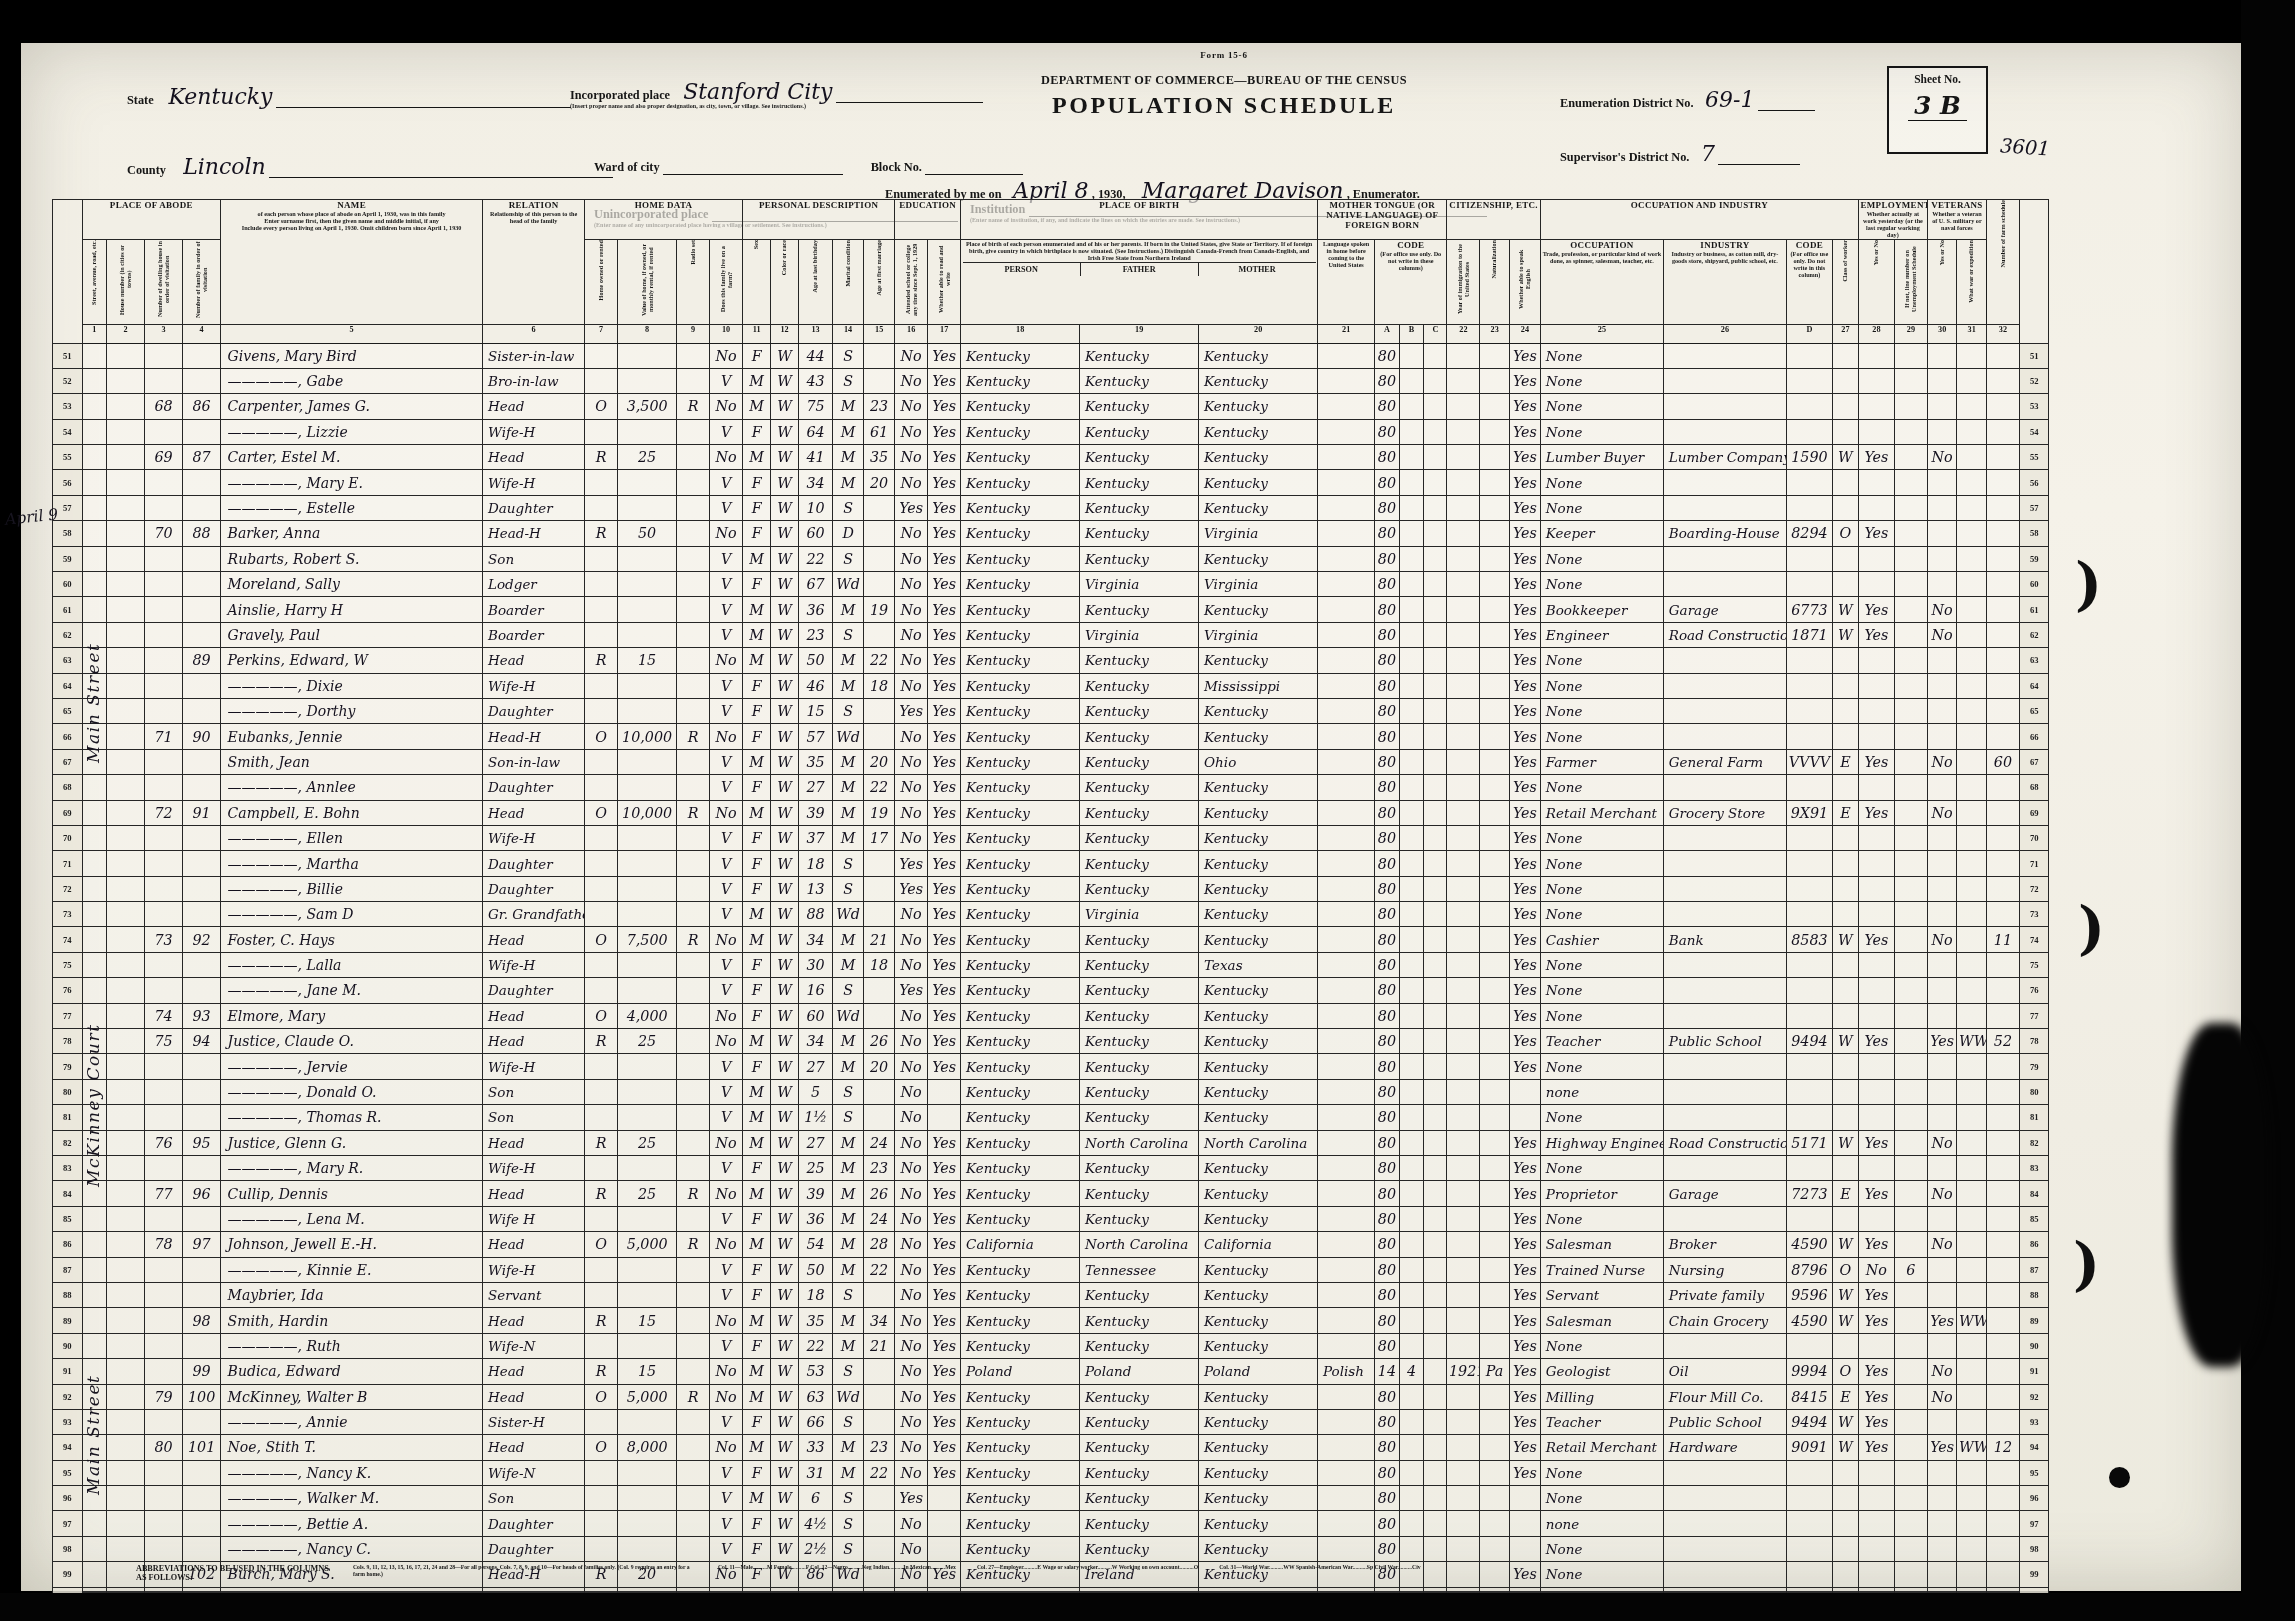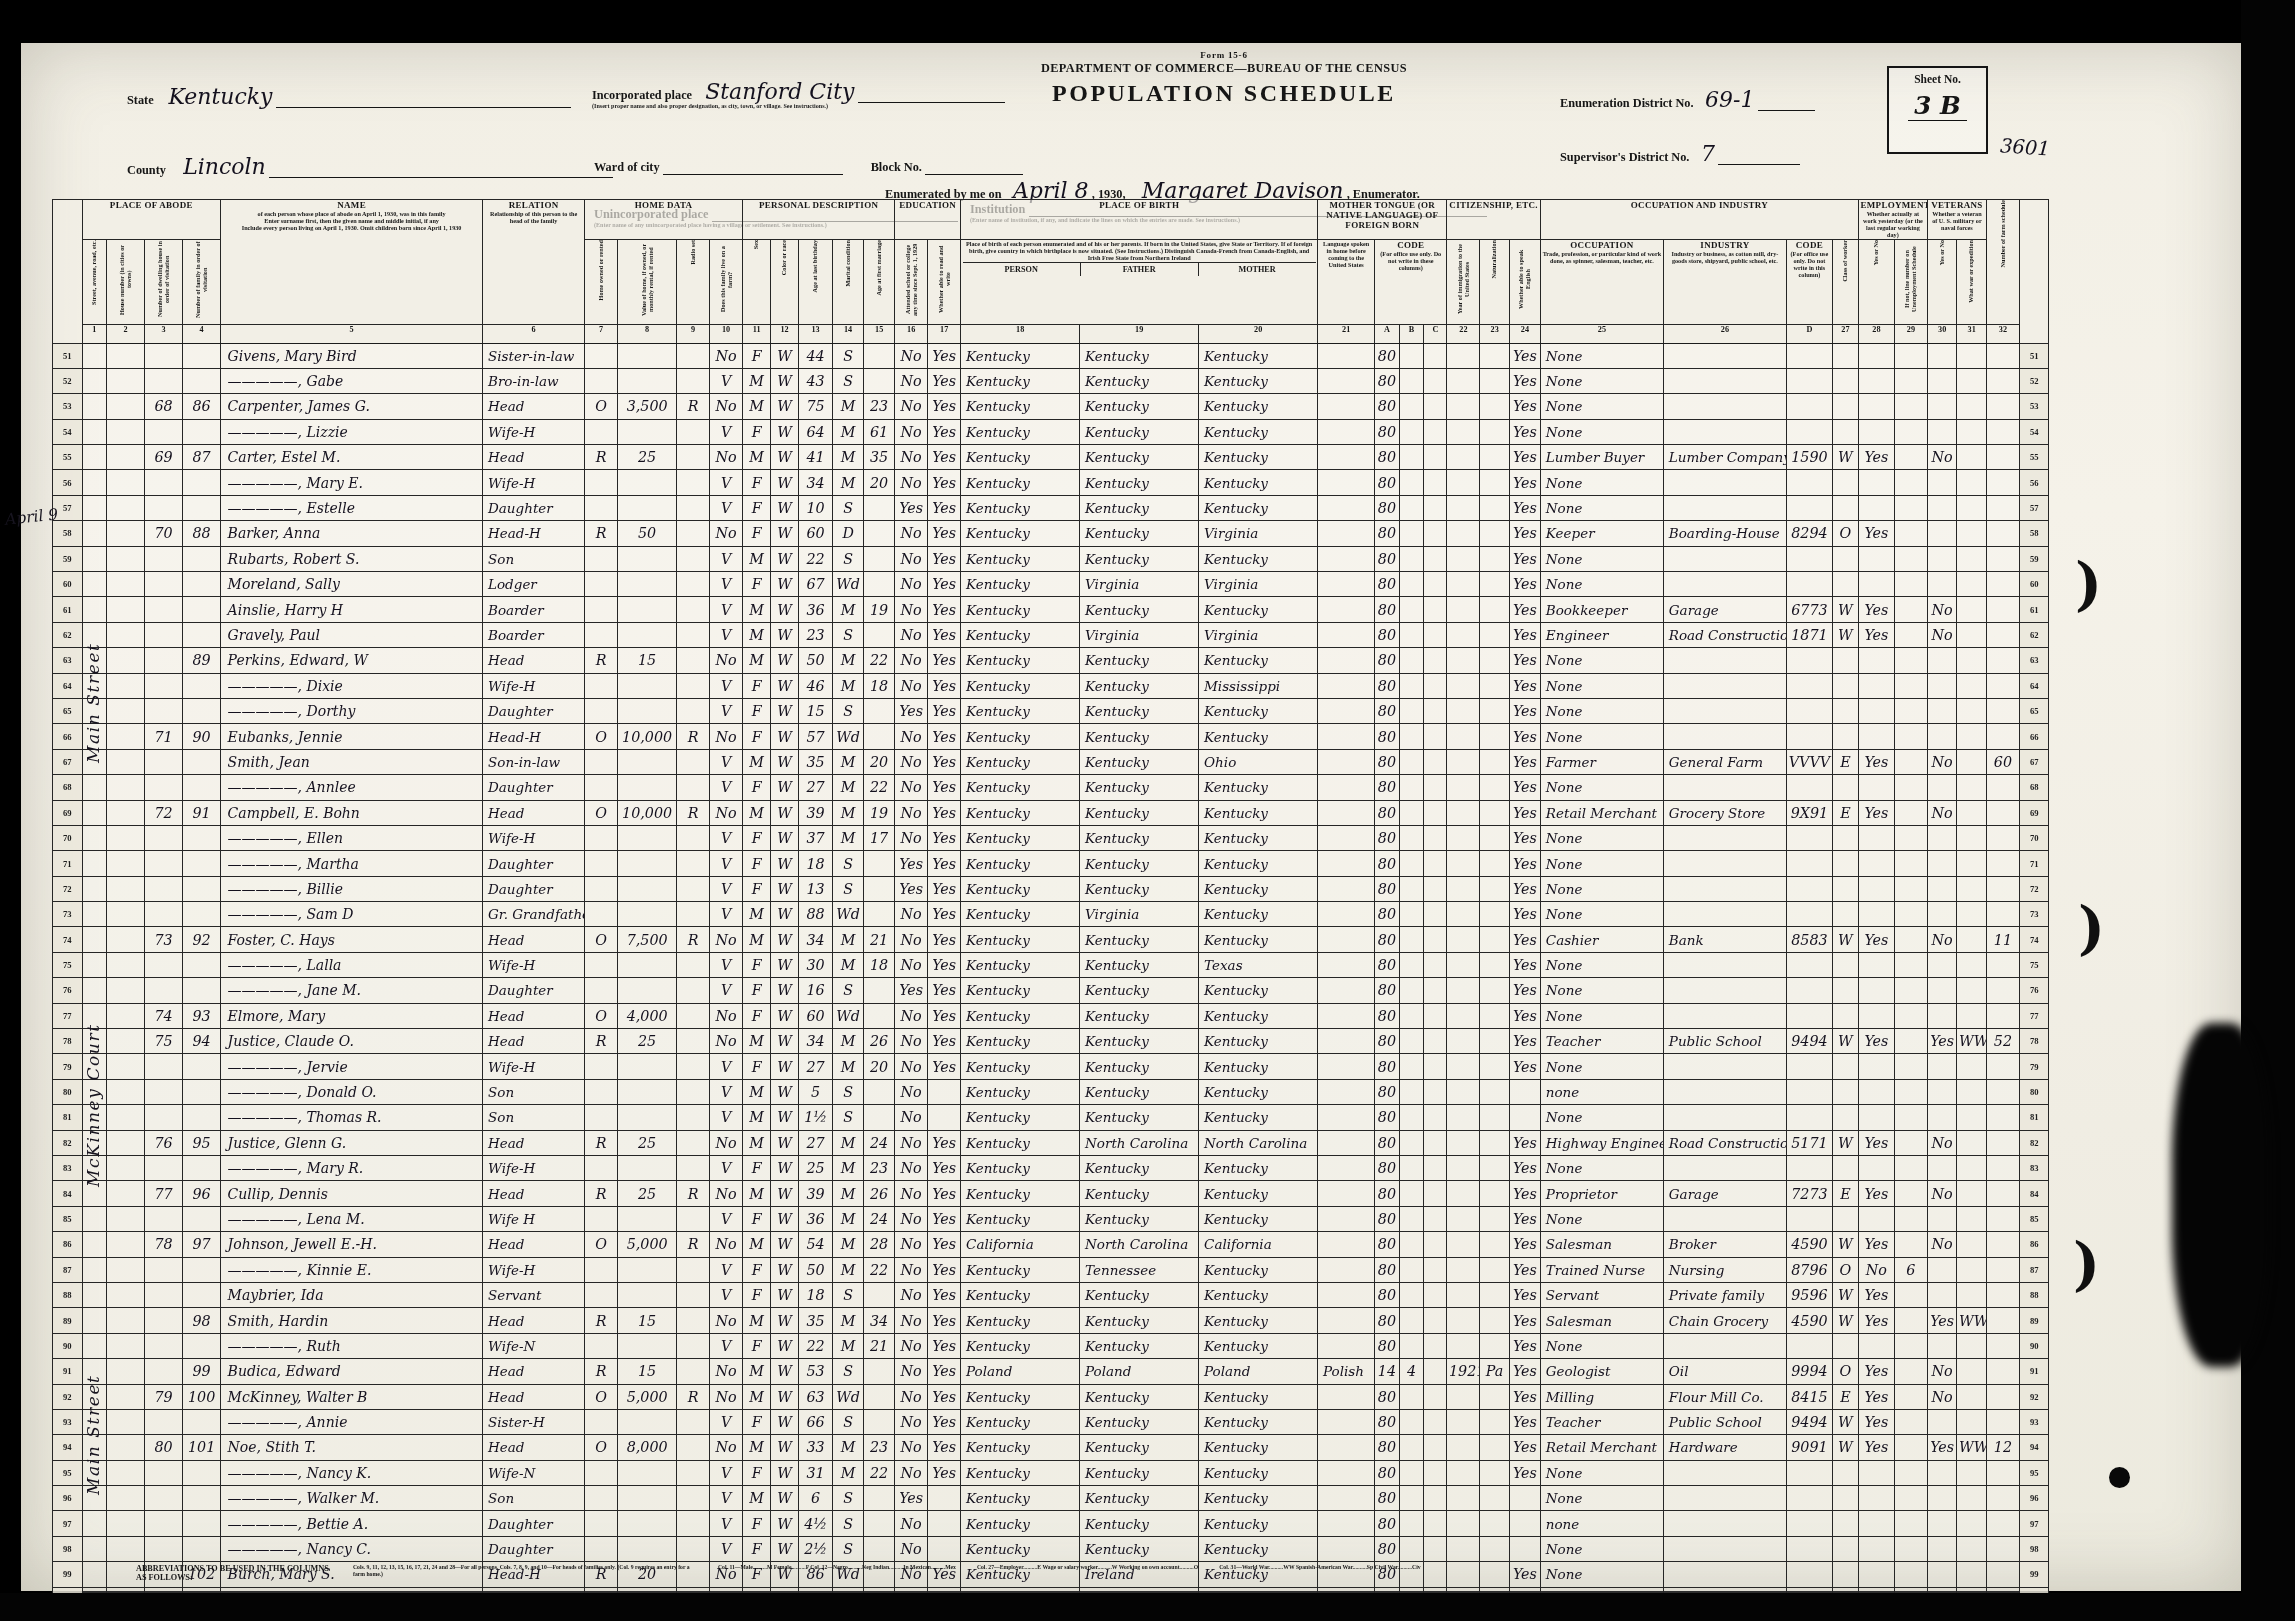--- a/index.html
+++ b/index.html
@@ -14,21 +14,21 @@
   .arc{position:absolute;font-size:57px;font-weight:bold;color:#101010;font-family:"DejaVu Serif",serif;}
   
   .lab{font-weight:bold;font-size:12.3px;white-space:nowrap;}
   .tiny{font-size:6.1px;font-weight:bold;color:#222;filter:blur(0.3px);white-space:nowrap;}
   .rule{display:inline-block;border-bottom:1.3px solid #151515;height:16.4px;vertical-align:bottom;}
   .hw,.hw2{font-family:"DejaVu Serif",serif;font-style:italic;color:#14111e;}
   .hw2{font-size:22px;line-height:1;white-space:nowrap;}
   .hline{position:absolute;white-space:nowrap;}
   #title-block{position:absolute;left:892px;top:6.5px;width:622px;text-align:center;}
   #title-block .t1{font-size:9px;font-weight:bold;letter-spacing:0.8px;}
-  #title-block .t2{font-size:12.3px;font-weight:bold;letter-spacing:0.4px;margin-top:1px;}
+  #title-block .t2{font-size:12.3px;font-weight:bold;letter-spacing:0.4px;margin-top:13px;}
   #title-block .t3{font-size:21px;font-weight:bold;letter-spacing:0.8px;margin-top:3.3px;}
   #title-block .t4{font-size:24px;font-weight:bold;letter-spacing:2.5px;margin-top:4.9px;}
   #sheetbox{position:absolute;left:1866px;top:23px;width:97px;height:79px;border:2.5px solid #151515;
             text-align:center;font-weight:bold;font-size:11.5px;padding-top:4.9px;background:rgba(255,255,255,.25);}
   #sheetbox .shv{font-family:"DejaVu Serif",serif;font-style:italic;font-size:24.6px;margin-top:6.5px;border-bottom:1.6px solid #111;display:inline-block;padding:0 6.5px;}
   
   #census{position:absolute;left:31px;top:156px;border-collapse:collapse;table-layout:fixed;width:1992px;
           background:rgba(255,255,255,.18);}
   #census th,#census td{border:0.8px solid #262626;padding:0 1.6px;overflow:hidden;}
   #census thead th{font-family:"Liberation Serif",serif;vertical-align:top;text-align:center;background:rgba(240,236,226,.6);}
@@ -69,21 +69,21 @@
       <span class="lab">State</span>
       <span class="hw2" style="margin-left:11.5px;">Kentucky</span>
       <span class="rule" style="width:295px;"></span>
     </div>
     <div class="hline" style="left:106px;top:113px;">
       <span class="lab">County</span>
       <span class="hw2" style="margin-left:14px;">Lincoln</span>
       <span class="rule" style="width:344px;"></span>
     </div>
 
-    <div class="hline" style="left:571px;top:38px;">
+    <div class="hline" style="left:549px;top:38px;">
       <span class="lab">Incorporated place</span>
       <span class="hw2" style="margin-left:9.8px;">Stanford  City</span>
       <span class="rule" style="width:147px;"></span>
       <div class="tiny">(Insert proper name and also proper designation, as city, town, or village.   See instructions.)</div>
     </div>
     <div class="hline" style="left:573px;top:115px;">
       <span class="lab">Ward of city</span>
       <span class="rule" style="width:180px;"></span>
       <span class="lab" style="margin-left:24.6px;">Block No.</span>
       <span class="rule" style="width:98px;"></span>

